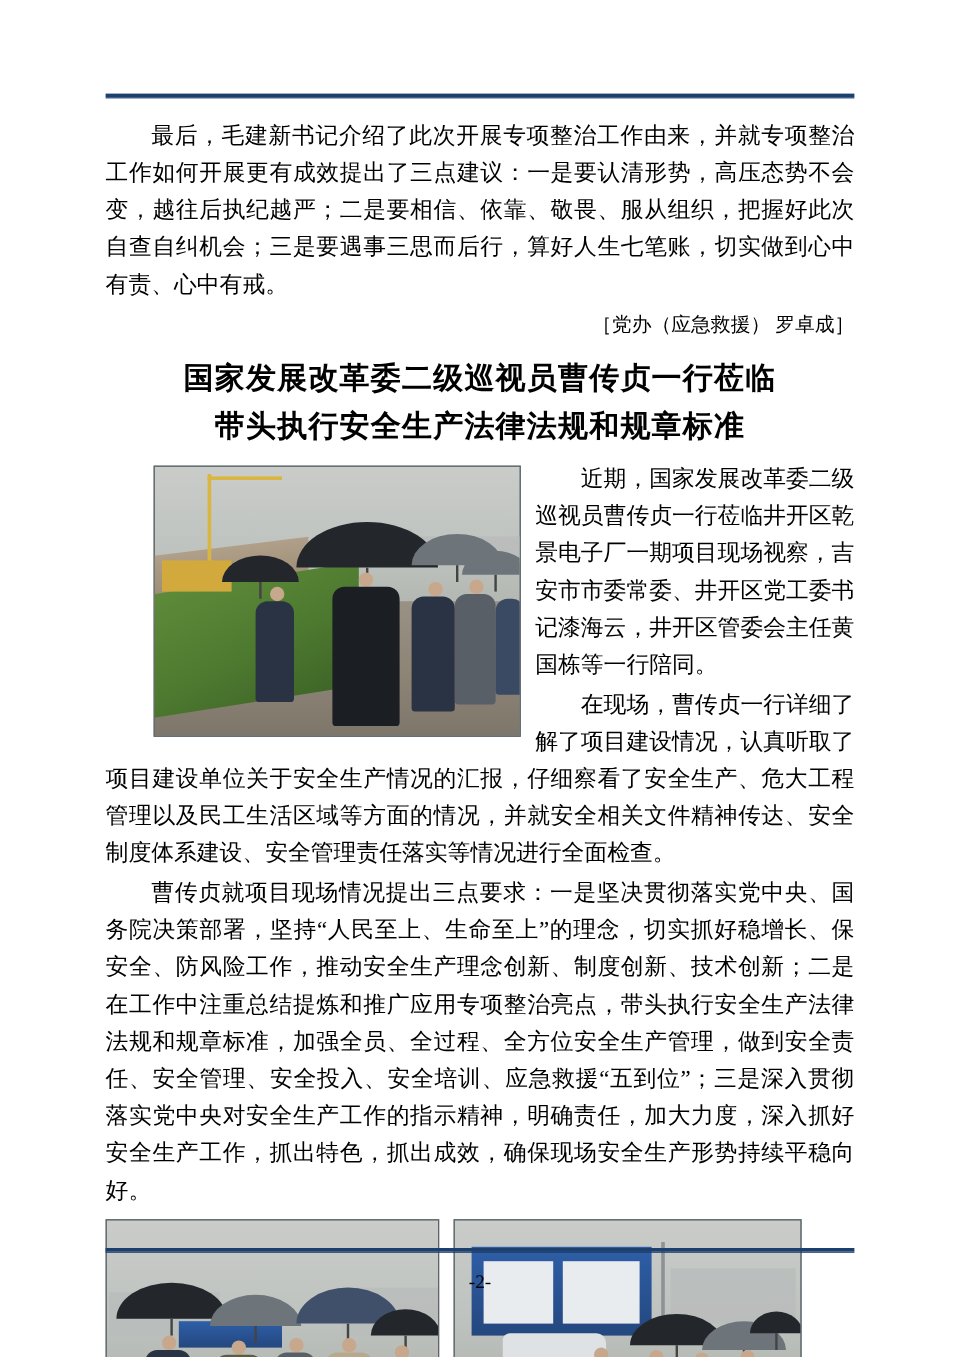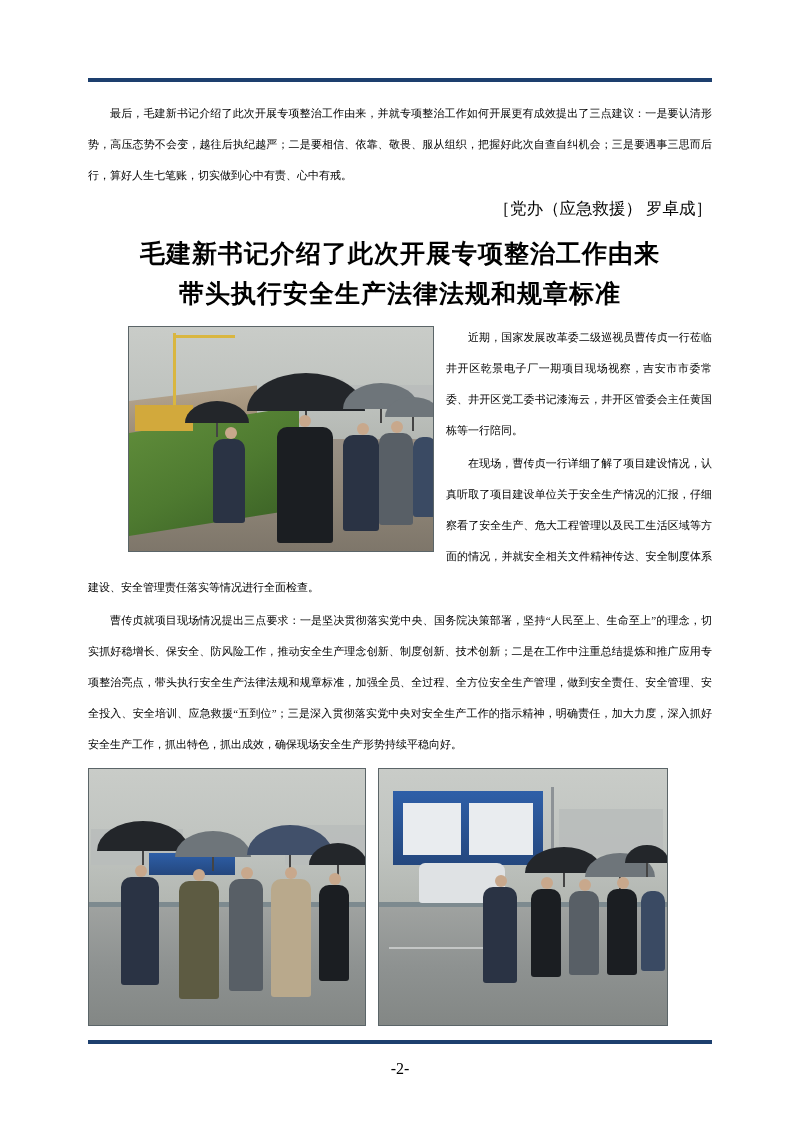--- a/index.html
+++ b/index.html
@@ -36,21 +36,21 @@
   }
   .rule-top { margin-bottom: 16px; }
   .rule-bottom {
     position: absolute;
     left: 88px;
     top: 1040px;
     width: 624px;
   }
   p.body-text {
     margin: 0 0 2px 0;
-    font-size: 11px;
+    font-size: 19px;
     line-height: 31px;
     text-align: justify;
     text-justify: inter-ideograph;
     text-indent: 2em;
     color: #000;
     font-family: "Liberation Serif", "DejaVu Serif", serif;
   }
   .signature {
     margin: 2px 0 6px 0;
     font-size: 16.5px;
@@ -185,21 +185,21 @@
 <div class="page">
   <div class="page-inner">
 
     <div class="rule rule-top"></div>
 
     <p class="body-text">最后，毛建新书记介绍了此次开展专项整治工作由来，并就专项整治工作如何开展更有成效提出了三点建议：一是要认清形势，高压态势不会变，越往后执纪越严；二是要相信、依靠、敬畏、服从组织，把握好此次自查自纠机会；三是要遇事三思而后行，算好人生七笔账，切实做到心中有责、心中有戒。</p>
 
     <div class="signature">［党办（应急救援） 罗卓成］</div>
 
     <div class="article-title">
-      <span class="title-line">毛建新书记介绍了此次开展专项整治工作由来</span>
+      <span class="title-line">国家发展改革委二级巡视员曹传贞一行莅临</span>
       <span class="title-line">带头执行安全生产法律法规和规章标准</span>
     </div>
 
     <div class="lead-wrap">
 
       <div class="photo photo-lead">
         <div class="sky"></div>
         <div class="ground"></div>
         <div class="dirt-mound"></div>
         <div class="green-tarp"></div>

